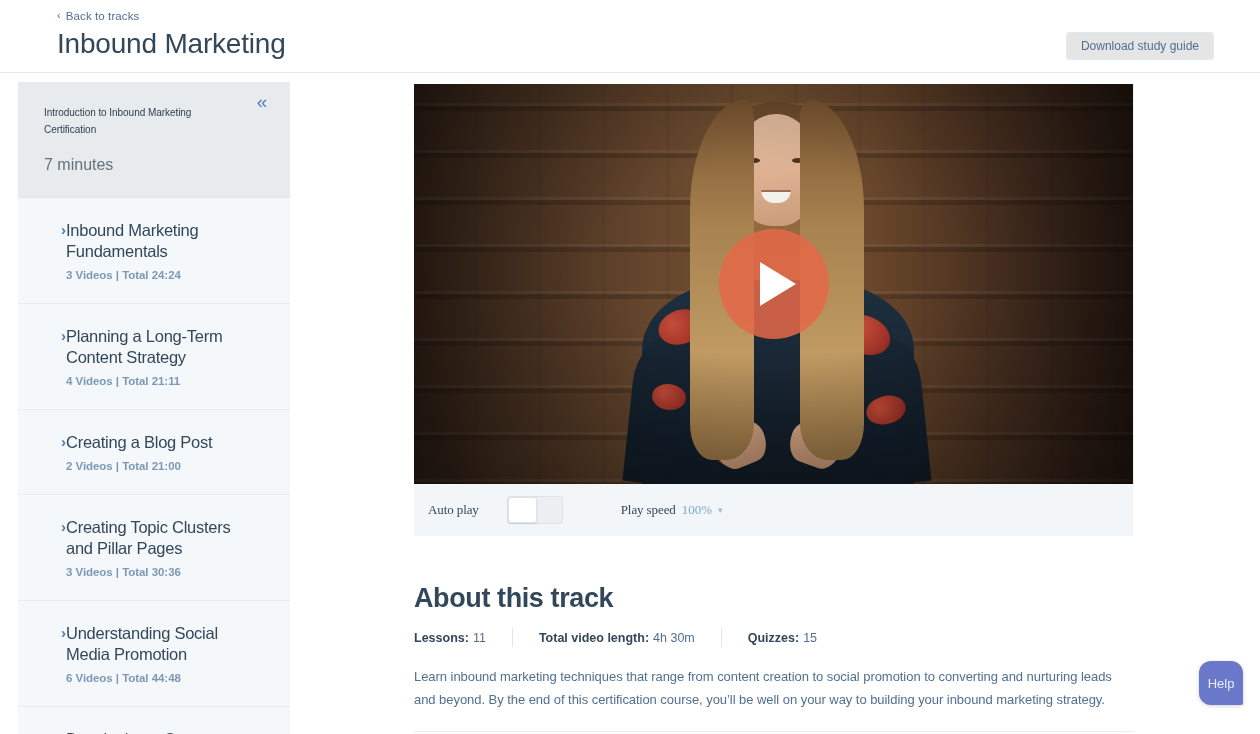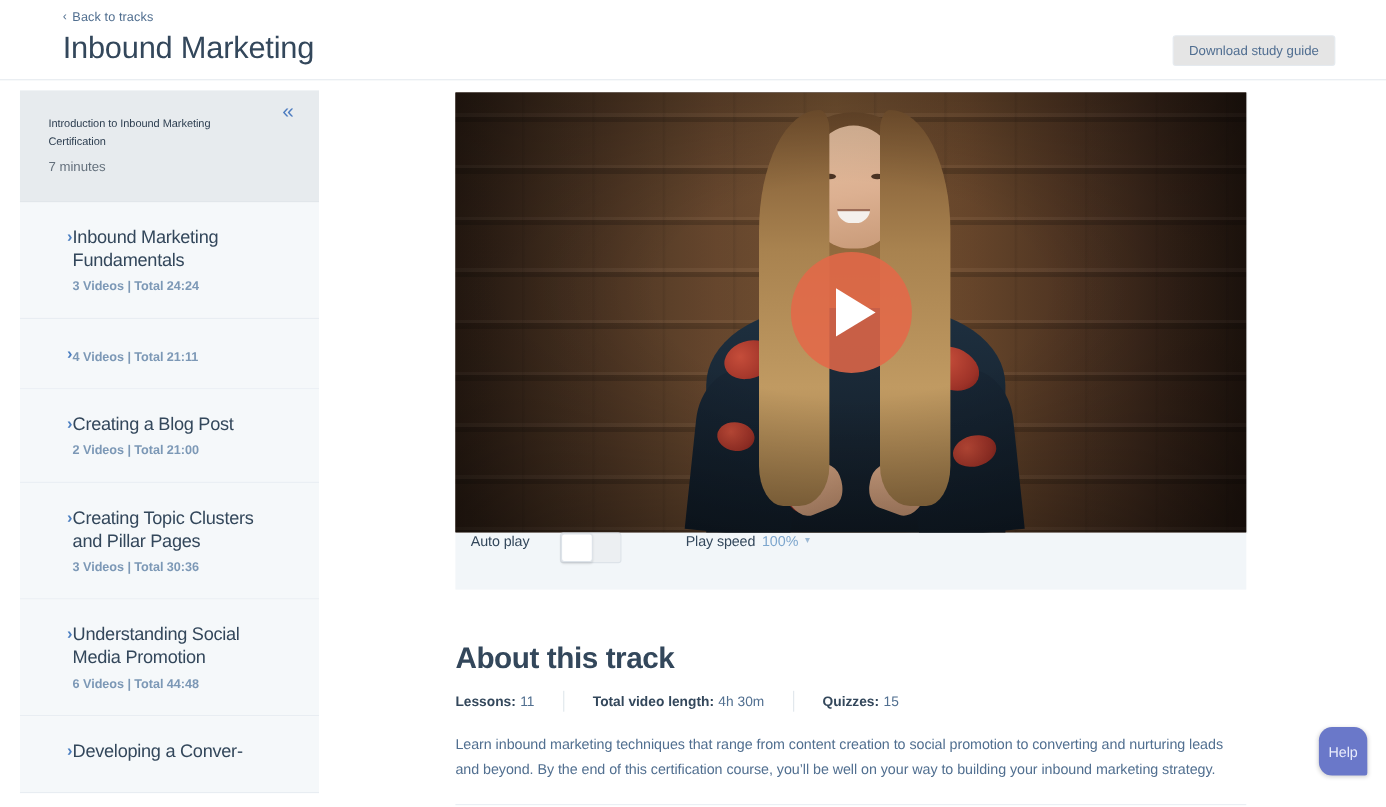--- a/index.html
+++ b/index.html
@@ -126,22 +126,22 @@
   }
 
   .current-title {
     font-size: 10px;
     font-weight: 400;
     color: #2d3e50;
     line-height: 16.5px;
     letter-spacing: -0.05px;
   }
   .current-meta {
-    margin-top: 5px;
-    font-size: 12px;
+    margin-top: 19px;
+    font-size: 16px;
     color: #64707c;
     line-height: 16px;
   }
 
   .item-chev {
     position: absolute;
     left: 43px;
     top: 24px;
     color: #4a7ec0;
     font-size: 15px;
@@ -320,23 +320,24 @@
     border-left: 36px solid #ffffff;
     margin-left: 9px;
   }
 
   
   .controls {
     width: 719px;
     height: 52px;
     background: #f2f6f9;
     display: flex;
-    align-items: flex-start;
+    align-items: center;
     padding-left: 14px;
     gap: 16px;
+    font-family: Liberation Serif, serif;
   }
   .ctl-label {
     font-size: 13px;
     color: #33475b;
     letter-spacing: -0.1px;
   }
   .toggle {
     margin-left: 12px;
     width: 56px;
     height: 28px;
@@ -468,20 +469,21 @@
     </div>
 
     <div class="side-item">
       <span class="item-chev">›</span>
       <div class="item-title">Inbound Marketing Fundamentals</div>
       <div class="item-meta">3 Videos | Total 24:24</div>
     </div>
 
     <div class="side-item">
       <span class="item-chev">›</span>
+      <div class="item-title">Planning a Long-Term Content Strategy</div>
       <div class="item-meta">4 Videos | Total 21:11</div>
     </div>
 
     <div class="side-item">
       <span class="item-chev">›</span>
       <div class="item-title">Creating a Blog Post</div>
       <div class="item-meta">2 Videos | Total 21:00</div>
     </div>
 
     <div class="side-item">

